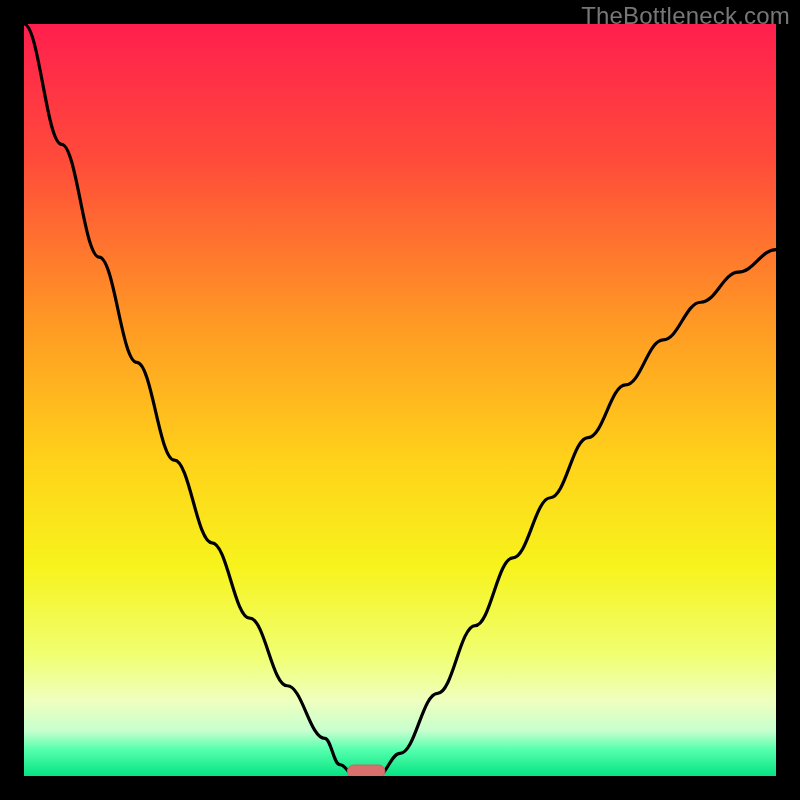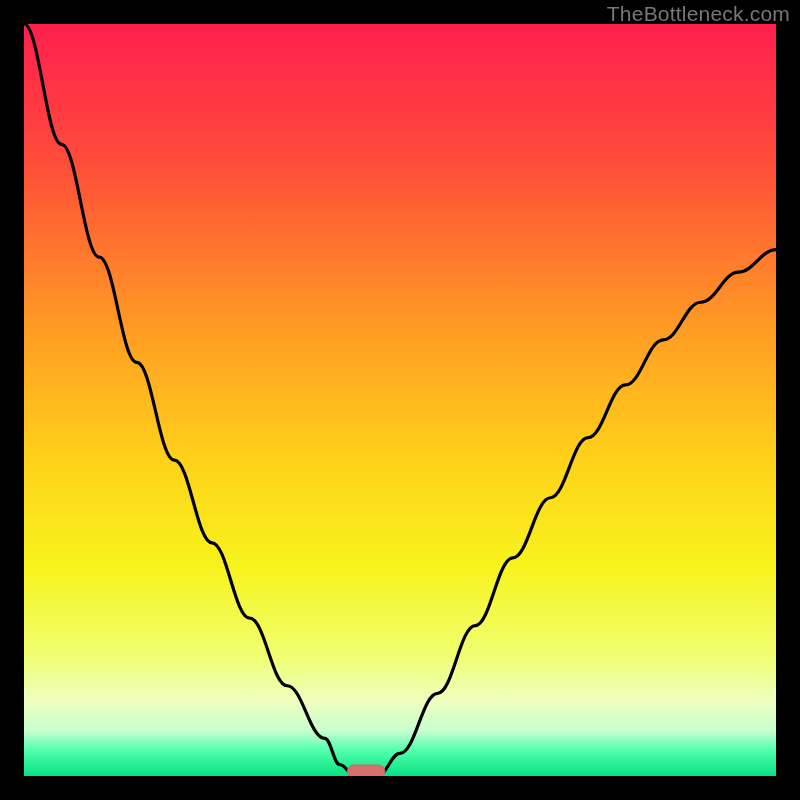--- a/index.html
+++ b/index.html
@@ -23,21 +23,21 @@
     top: 24px;
     width: 752px;
     height: 752px;
   }
   .plot svg { display: block; }
   .watermark {
     position: absolute;
     top: 2px;
     right: 10px;
     color: #777;
-    font-size: 21px;
+    font-size: 24px;
     font-weight: 500;
     letter-spacing: 0.2px;
   }
 </style>
 </head>
 <body>
 
 <div class="frame">
   <div class="plot">
     <svg id="chart-svg" width="752" height="752" viewBox="0 0 752 752">

